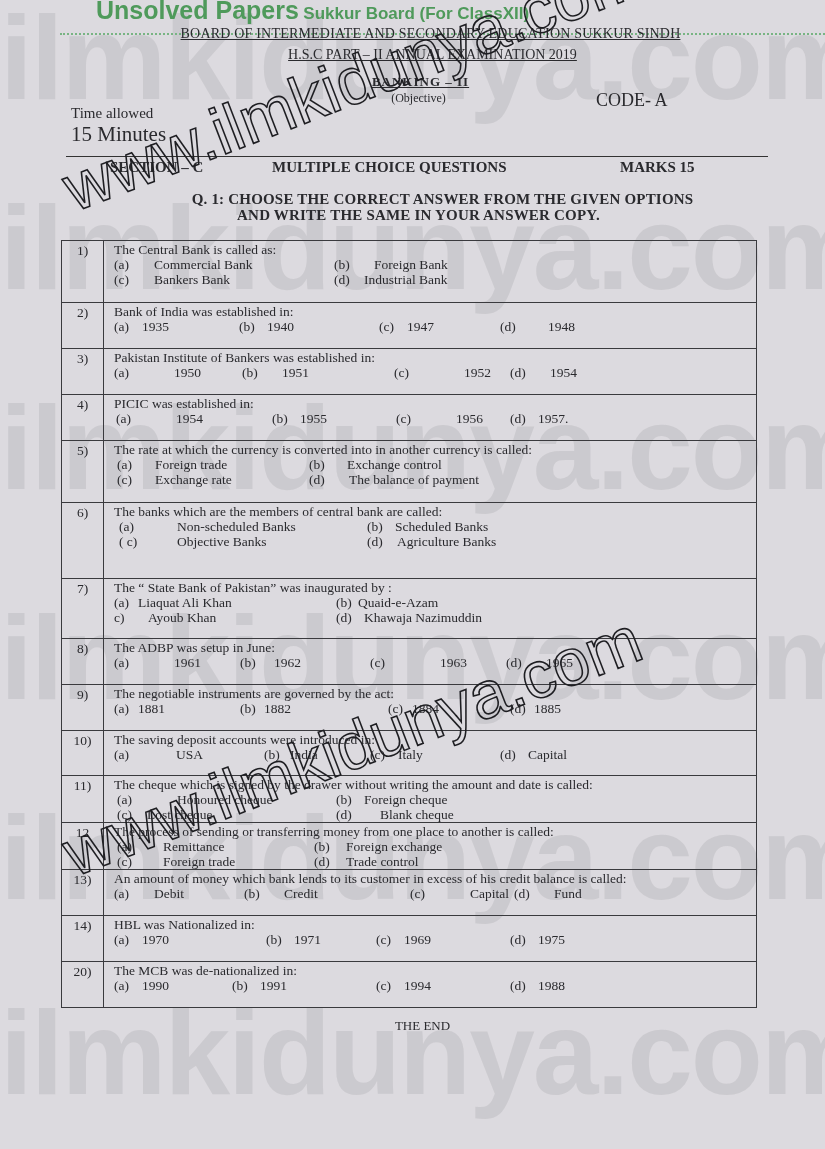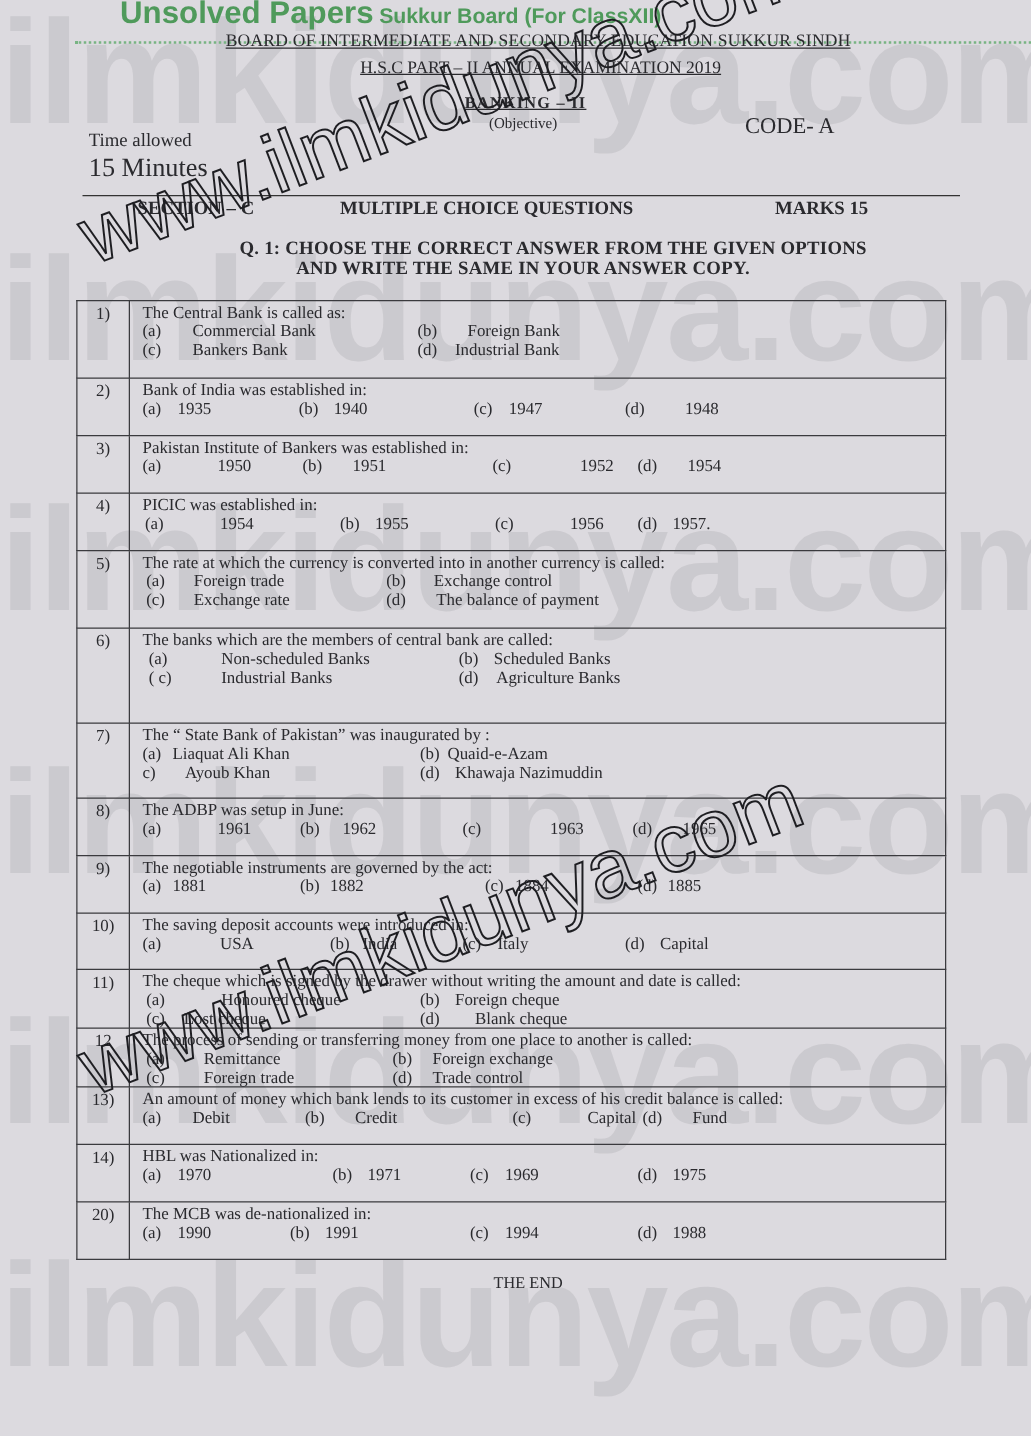--- a/index.html
+++ b/index.html
@@ -158,21 +158,21 @@
         </tr>
         <tr style="height: 76px;">
           <td class="num">6)</td>
           <td class="body">
             <div class="qt" style="white-space: nowrap;">The banks which are the members of central bank are called:</div>
             <div class="opt-row">
               <span class="opt" style="left: 5px;"><span class="l" style="width: 58px;">(a)</span><span>Non-scheduled Banks</span></span>
               <span class="opt" style="left: 253px;"><span class="l" style="width: 28px;">(b)</span><span>Scheduled Banks</span></span>
             </div>
             <div class="opt-row">
-              <span class="opt" style="left: 5px;"><span class="l" style="width: 58px;">( c)</span><span>Industrial Banks</span></span>
+              <span class="opt" style="left: 5px;"><span class="l" style="width: 58px;">( c)</span><span>Objective Banks</span></span>
               <span class="opt" style="left: 253px;"><span class="l" style="width: 30px;">(d)</span><span>Agriculture Banks</span></span>
             </div>
           </td>
         </tr>
         <tr style="height: 60px;">
           <td class="num">7)</td>
           <td class="body">
             <div class="qt" style="white-space: nowrap;">The “ State Bank of Pakistan” was inaugurated by :</div>
             <div class="opt-row">
               <span class="opt" style="left: 0px;"><span class="l" style="width: 24px;">(a)</span><span>Liaquat Ali Khan</span></span>

